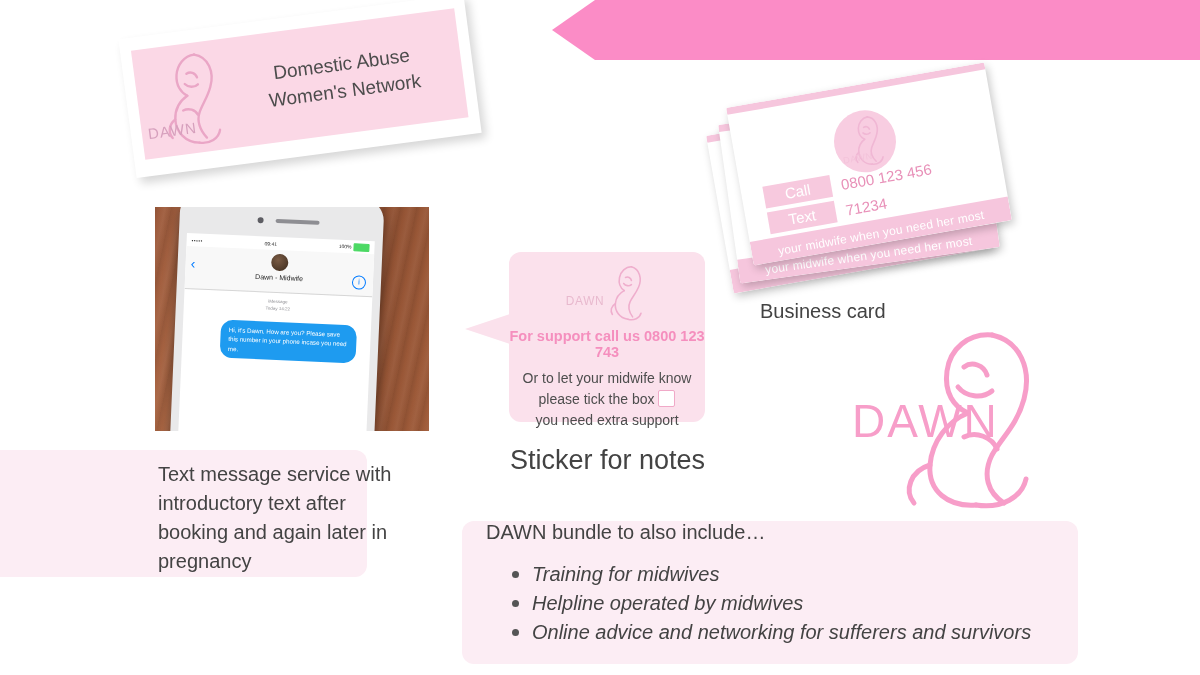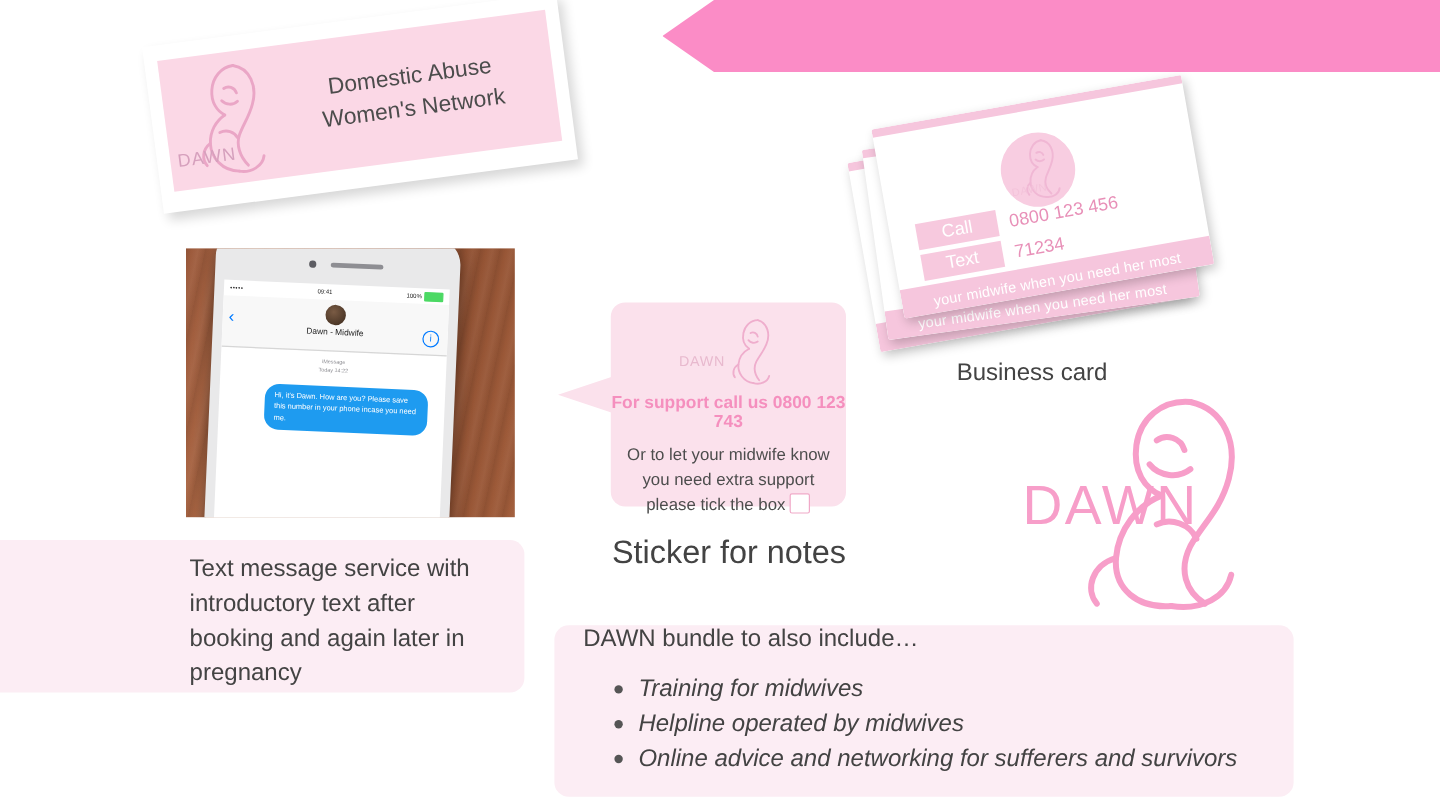--- a/index.html
+++ b/index.html
@@ -201,21 +201,21 @@
   }
   .bnum { color: #e890b8; font-size: 15px; }
   .bcard-tag {
     position: absolute; left: 0; right: 0; bottom: 3px;
     text-align: center; color: #ffffff; font-size: 12px;
     letter-spacing: .2px;
   }
   .cards-label {
     position: absolute;
     left: 760px; top: 300px;
-    width: 200px; text-align: center;
+    width: 200px; 
     font-size: 20px; color: #434343;
   }
 
   
   .sticker {
     position: absolute;
     left: 509px; top: 252px;
     width: 196px; height: 170px;
     background: #fbe1ec;
     border-radius: 12px;
@@ -262,21 +262,21 @@
   .big-logo {
     position: absolute;
     left: 852px; top: 325px;
     width: 212px; height: 185px;
   }
 
   
   .caption-left {
     position: absolute;
     left: 0; top: 450px;
-    width: 437px; height: 127px;
+    width: 367px; height: 127px;
     background: #fcedf4;
     border-radius: 0 12px 12px 0;
   }
   .caption-left p {
     margin: 0;
     position: absolute;
     left: 158px; top: 10px;
     width: 262px;
     font-size: 20px; line-height: 1.45; color: #434343;
   }
@@ -440,24 +440,24 @@
           <path d="M52 96 C62 99 72 94 74 86"></path>
         </g>
         <text x="6" y="72" font-family="'Liberation Sans', sans-serif" font-size="20" fill="#e8b9ce" letter-spacing="1">DAWN</text>
       </svg>
     </div>
 
     <div class="sticker-call">For support call us 0800 123 743</div>
 
     <div class="sticker-note">
       <div>Or to let your midwife know</div>
-      <div>you need extra support</div>
       <div>
         <span>please tick the box</span><span class="tickbox"></span>
       </div>
+      <div>you need extra support</div>
     </div>
   </div>
 
   <div class="sticker-label">Sticker for notes</div>
 
   <div class="big-logo">
     <svg width="212" height="185" viewBox="0 0 212 185" aria-hidden="true">
       <g fill="none" stroke="#f79ec9" stroke-width="5" stroke-linecap="round" stroke-linejoin="round">
         <path d="M140 10 C168 16 180 44 172 74 C165 100 150 112 140 130 C130 150 136 168 152 178"></path>
         <path d="M140 10 C116 8 98 24 95 46 C92 68 102 82 116 88"></path>

